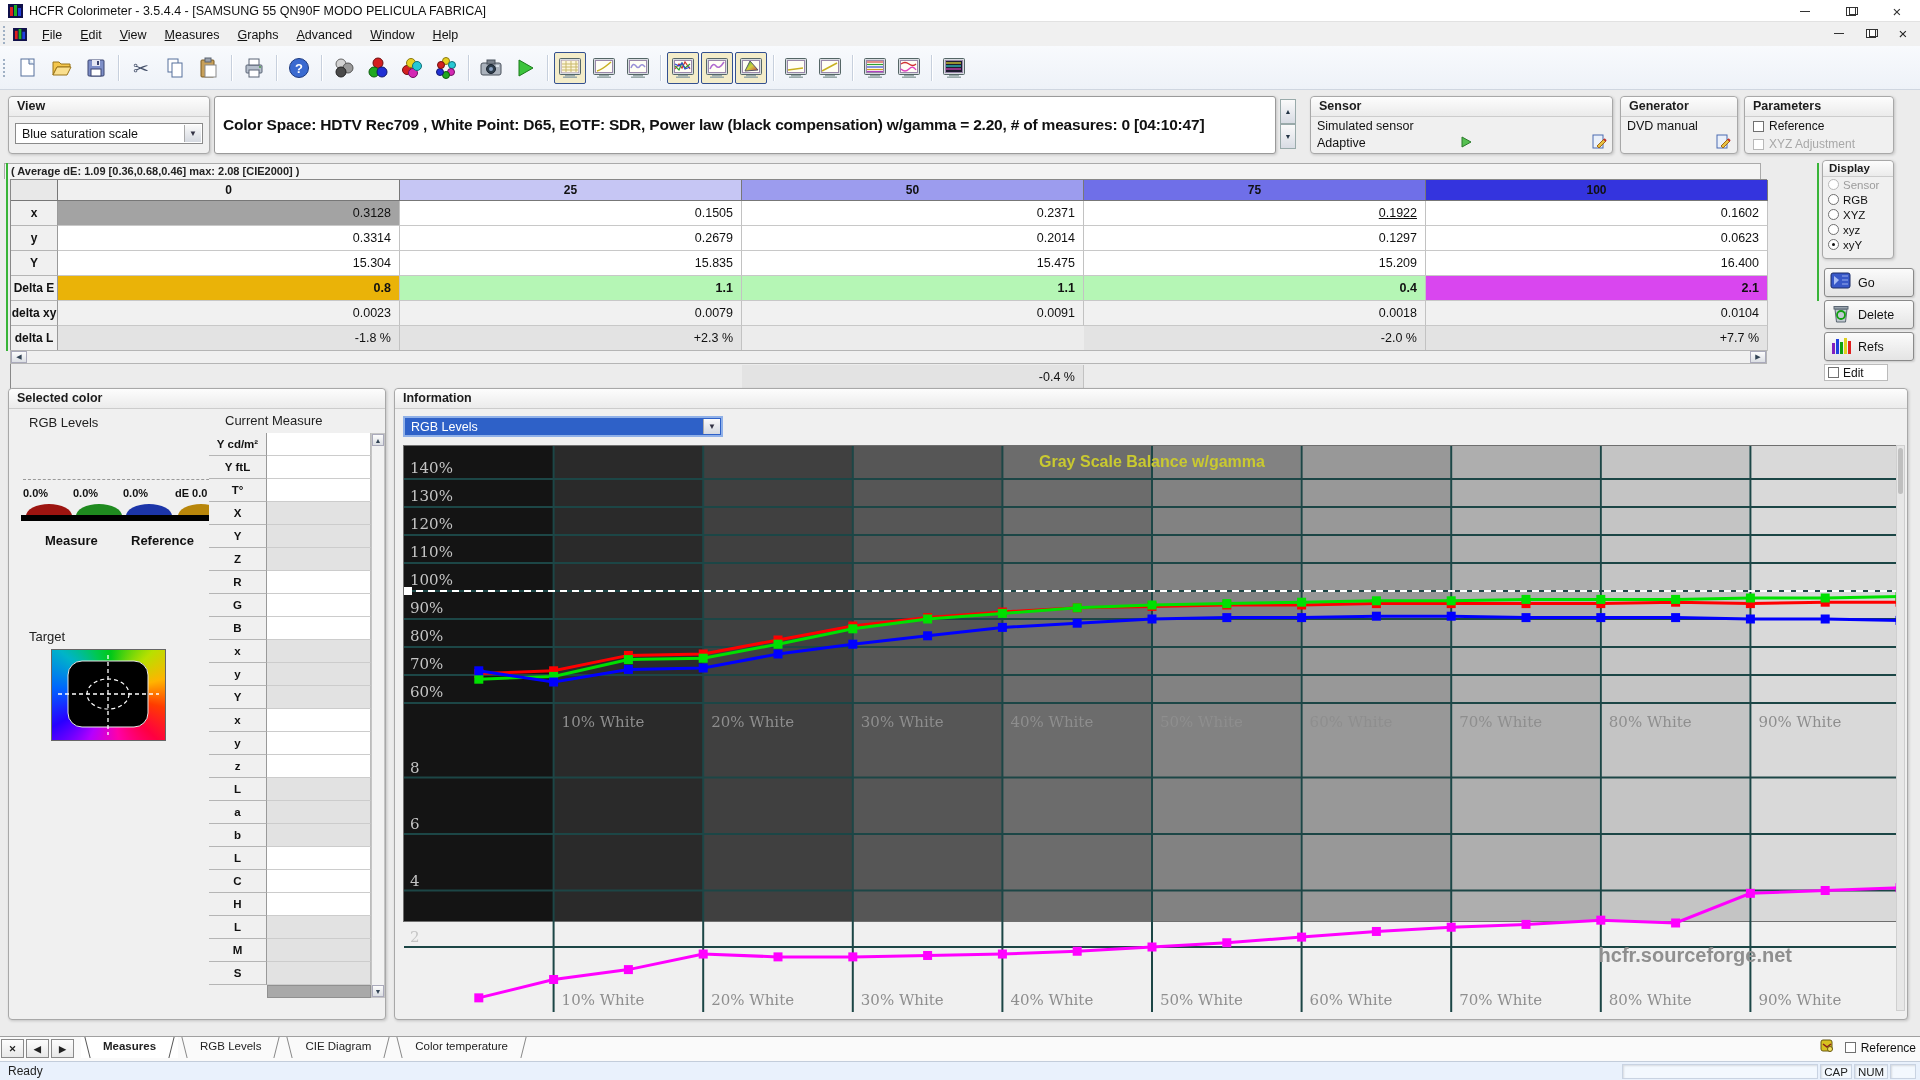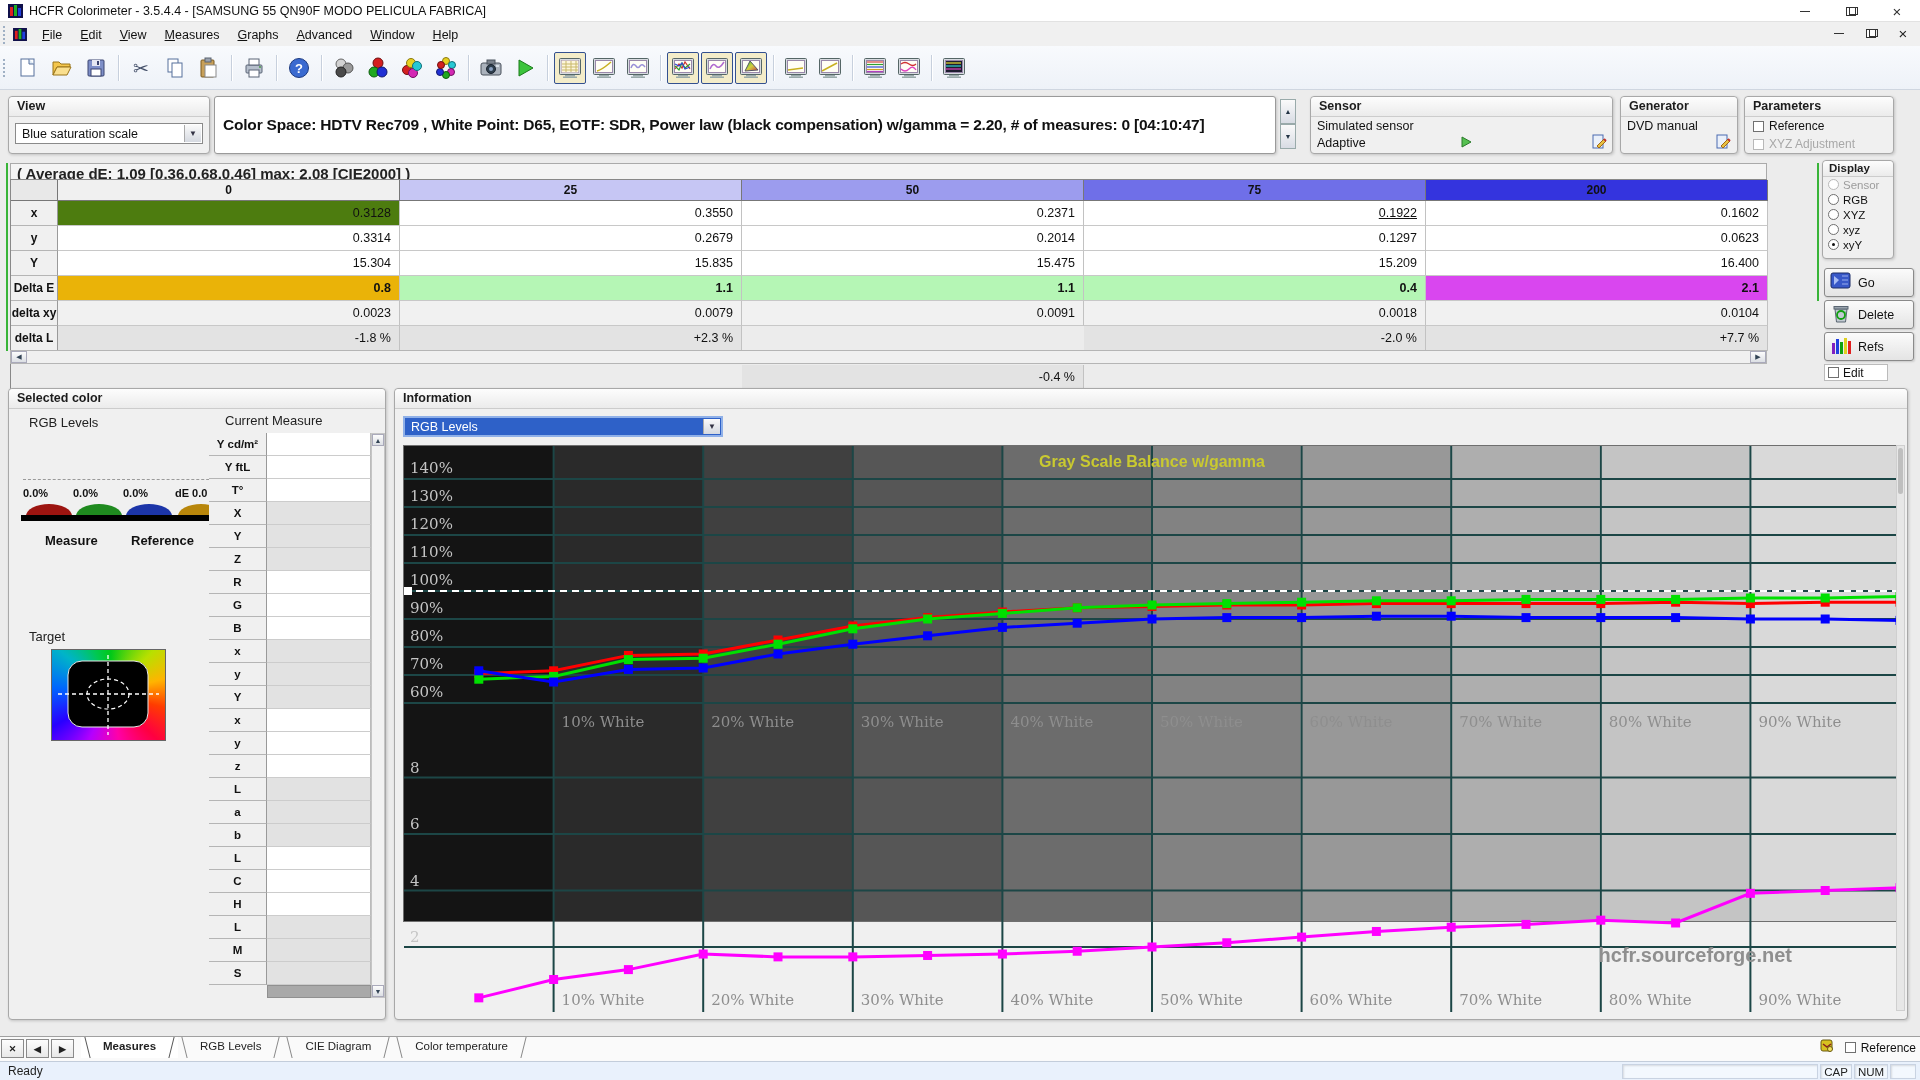--- a/index.html
+++ b/index.html
@@ -36,21 +36,21 @@
 
 .combo{position:absolute;height:21px;border:1px solid #8a8a8a;background:#fff;font-size:12.5px;display:flex;align-items:center;padding-left:6px}
 .combo .arr{position:absolute;right:1px;top:1px;bottom:1px;width:17px;background:linear-gradient(#fafafa,#d5d9e0);border-left:1px solid #aaa;display:flex;align-items:center;justify-content:center;font-size:8px;color:#334}
 .combo.sel{background:#2e61c8;color:#fff;border:2px solid #8fb0e8}
 
 #infobar{position:absolute;left:214px;top:96px;width:1062px;height:58px;border:1px solid #9a9a9a;border-radius:3px;background:#fff;box-shadow:1px 1px 3px rgba(0,0,0,.18);display:flex;align-items:center;overflow:hidden}
 #infobar .txt{font-weight:bold;font-size:15.5px;white-space:nowrap;padding-left:8px;letter-spacing:-0.2px}
 .spinner{position:absolute;left:1280px;top:99px;width:16px;height:50px;display:flex;flex-direction:column}
 .spinbtn{flex:1;border:1px solid #9aa;background:linear-gradient(#fafafa,#d8dce4);font-size:7px;display:flex;align-items:center;justify-content:center;color:#234}
 
-#tcaption{position:absolute;left:10px;top:163px;width:1757px;height:16px;background:#f4f4f4;border:1px solid #aaa;border-bottom:none;font-size:15px;font-weight:bold;padding:1px 6px;color:#222}
+#tcaption{position:absolute;left:4px;top:163px;width:1757px;height:16px;background:#f4f4f4;border:1px solid #aaa;border-bottom:none;font-size:11px;font-weight:bold;padding:1px 6px;color:#222}
 #measures-table{position:absolute;left:10px;top:179px;width:1757px;border-left:1px solid #888;border-top:1px solid #888;display:grid;grid-template-columns:47px repeat(5,342px)}
 #measures-table .hc{height:21px;display:flex;align-items:center;justify-content:center;font-weight:bold;font-size:12px;border-right:1px solid #777;border-bottom:1px solid #777}
 #measures-table .rl{height:25px;display:flex;align-items:center;justify-content:center;font-weight:bold;font-size:12px;background:#f0f0f0;border-right:1px solid #9a9a9a;border-bottom:1px solid #b5b5b5}
 #measures-table .dc{height:25px;display:flex;align-items:center;justify-content:flex-end;font-size:12.5px;padding-right:8px;border-right:1px solid #c2c2c2;border-bottom:1px solid #c8c8c8}
 #tscroll{position:absolute;left:10px;top:350px;width:1757px;height:14px;background:#f0f0f0;border:1px solid #b5b5b5;display:flex;justify-content:space-between}
 .sarr{width:16px;height:12px;background:linear-gradient(#fcfcfc,#dcdfe4);border:1px solid #aab;font-size:7px;display:flex;align-items:center;justify-content:center;color:#345}
 .vgreen{position:absolute;width:2px;background:#38b438}
 
 .radio{display:flex;align-items:center;gap:4px;font-size:11.5px;height:15px;padding-left:5px}
 .radio .dot{width:11px;height:11px;border-radius:50%;border:1px solid #707070;background:#fff;position:relative;flex:0 0 auto}
@@ -443,24 +443,24 @@
     </div>
   </div>
 
   <div id="tcaption">( Average dE: 1.09 [0.36,0.68,0.46] max: 2.08 [CIE2000] )</div>
   <div id="measures-table">
       <div class="hc" style="background:#e8e8e8"></div>
       <div class="hc" style="background:#f0f0f0">0</div>
       <div class="hc" style="background:#c6c6f4">25</div>
       <div class="hc" style="background:#9c9cee">50</div>
       <div class="hc" style="background:#6f6fe8">75</div>
-      <div class="hc" style="background:#3434de">200</div>
+      <div class="hc" style="background:#3434de">100</div>
       <div class="rl">x</div>
-      <div class="dc" style="background:#4d7c0f;">0.3128</div>
-      <div class="dc" style="background:#ffffff;">0.3550</div>
+      <div class="dc" style="background:#a3a3a3;">0.3128</div>
+      <div class="dc" style="background:#ffffff;">0.1505</div>
       <div class="dc" style="background:#ffffff;">0.2371</div>
       <div class="dc" style="background:#ffffff;text-decoration:underline;">0.1922</div>
       <div class="dc" style="background:#ffffff;">0.1602</div>
       <div class="rl">y</div>
       <div class="dc" style="background:#ffffff;">0.3314</div>
       <div class="dc" style="background:#ffffff;">0.2679</div>
       <div class="dc" style="background:#ffffff;">0.2014</div>
       <div class="dc" style="background:#ffffff;">0.1297</div>
       <div class="dc" style="background:#ffffff;">0.0623</div>
       <div class="rl">Y</div>

